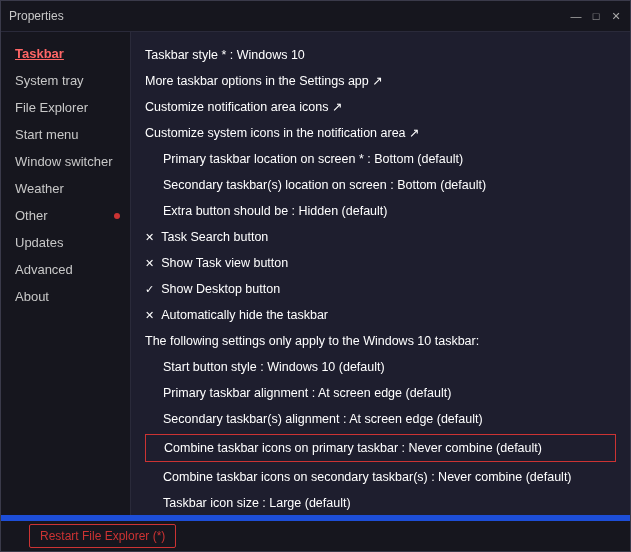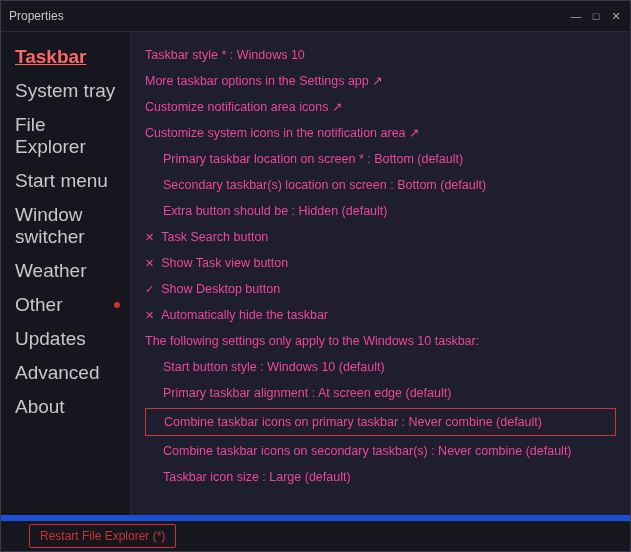--- a/index.html
+++ b/index.html
@@ -59,21 +59,21 @@
     .sidebar {
       width: 130px;
       background: #16161e;
       border-right: 1px solid #2a2a3a;
       padding: 8px 0;
       flex-shrink: 0;
     }
     .sidebar-item {
       padding: 6px 14px;
       cursor: pointer;
-      font-size: 19px;
+      font-size: 13px;
       color: #c8c8c8;
       position: relative;
       display: flex;
       align-items: center;
     }
     .sidebar-item.active {
       color: #ff6666;
       font-weight: bold;
       text-decoration: underline;
     }
@@ -92,21 +92,21 @@
       padding: 10px 14px;
       overflow-y: auto;
       background: #1e1e2e;
     }
     .main::-webkit-scrollbar { width: 6px; }
     .main::-webkit-scrollbar-track { background: #1e1e2e; }
     .main::-webkit-scrollbar-thumb { background: #3a3a4a; border-radius: 3px; }
     .setting-row {
       padding: 3px 0;
       font-size: 12.5px;
-      color: #ec4899;
+      color: #ffffff;
       line-height: 1.6;
     }
     .setting-row.indent {
       padding-left: 18px;
     }
     .highlighted-row {
       border: 1px solid #cc3333;
       padding: 3px 6px;
       margin: 2px 0;
       border-radius: 0;
@@ -190,20 +190,21 @@
         <div class="setting-row indent"><span>Primary taskbar location on screen * : Bottom (default)</span></div>
         <div class="setting-row indent"><span>Secondary taskbar(s) location on screen : Bottom (default)</span></div>
         <div class="setting-row indent"><span>Extra button should be : Hidden (default)</span></div>
         <div class="setting-row"><span style="margin-right: 4px; font-size: 11px;">✕ </span><span>Task Search button</span></div>
         <div class="setting-row"><span style="margin-right: 4px; font-size: 11px;">✕ </span><span>Show Task view button</span></div>
         <div class="setting-row"><span style="margin-right: 4px; font-size: 11px;">✓ </span><span>Show Desktop button</span></div>
         <div class="setting-row"><span style="margin-right: 4px; font-size: 11px;">✕ </span><span>Automatically hide the taskbar</span></div>
         <div class="setting-row"><span>The following settings only apply to the Windows 10 taskbar:</span></div>
         <div class="setting-row indent"><span>Start button style : Windows 10 (default)</span></div>
         <div class="setting-row indent"><span>Primary taskbar alignment : At screen edge (default)</span></div>
+        <div class="setting-row indent"><span>Secondary taskbar(s) alignment : At screen edge (default)</span></div>
         <div class="setting-row indent highlighted-row"><span>Combine taskbar icons on primary taskbar : Never combine (default)</span></div>
         <div class="setting-row indent"><span>Combine taskbar icons on secondary taskbar(s) : Never combine (default)</span></div>
         <div class="setting-row indent"><span>Taskbar icon size : Large (default)</span></div>
       </div>
   </div>
 
   <div class="footer">
     <button class="restart-btn">Restart File Explorer (*)</button>
   </div>
 </div>

